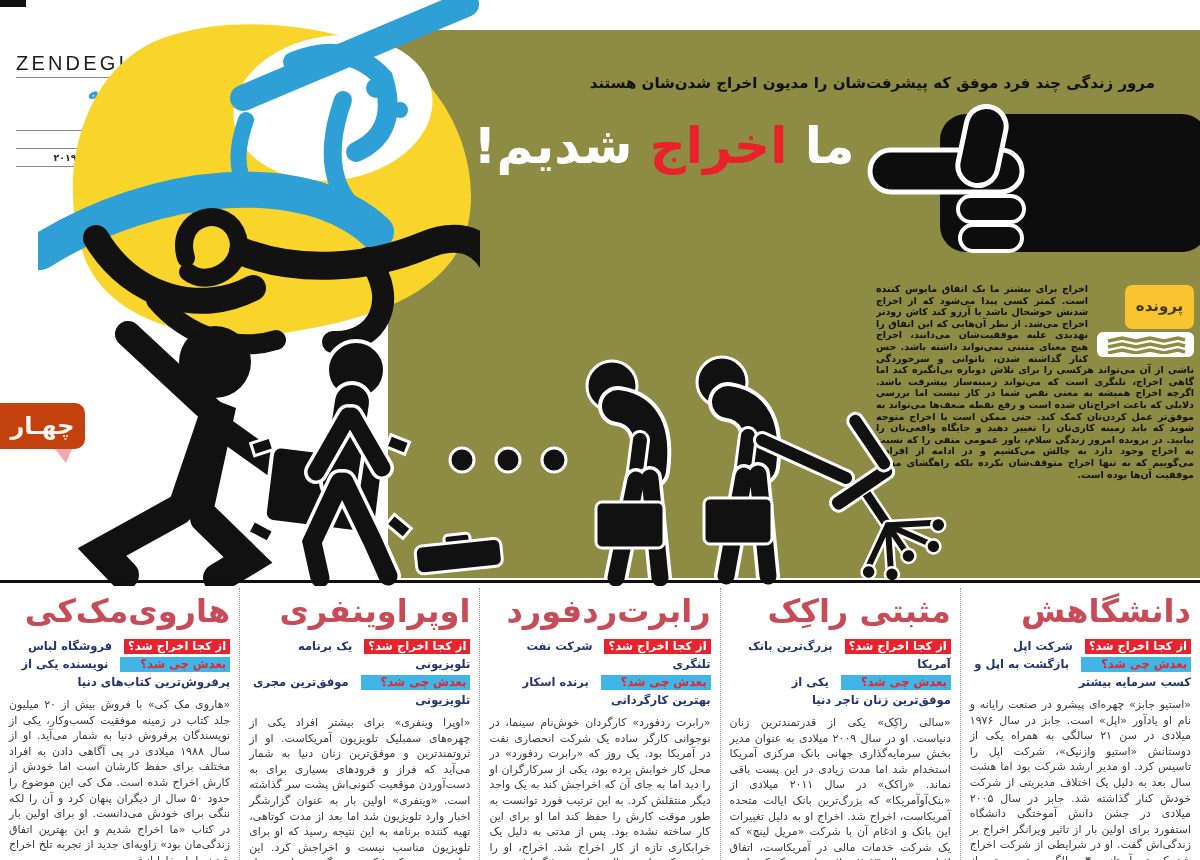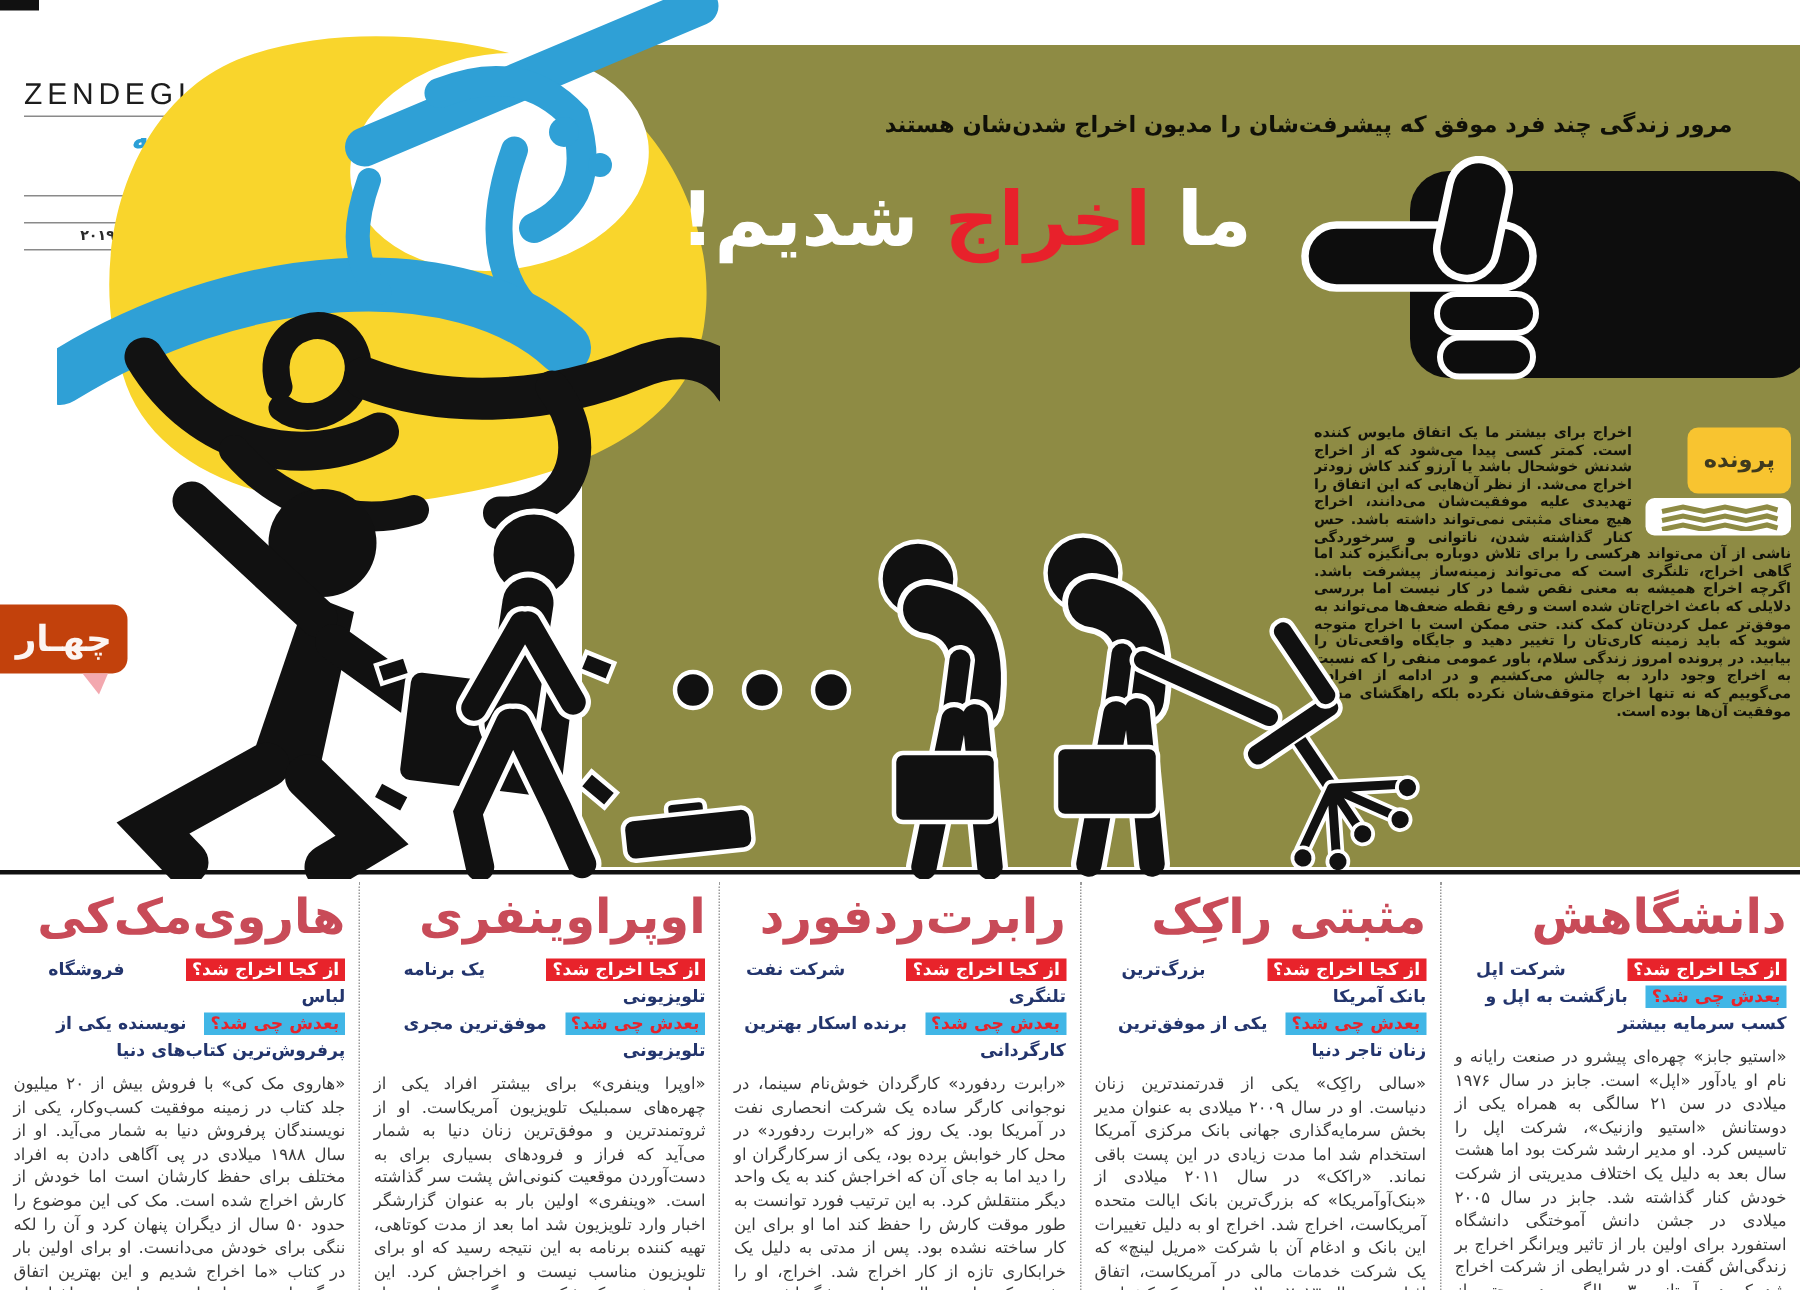--- a/index.html
+++ b/index.html
@@ -20,21 +20,21 @@
   #masthead .dateline{direction:rtl;text-align:right;font-size:9.5px;font-weight:bold;
       color:#2a2a2a;line-height:13px;white-space:nowrap;}
   #masthead .issue{direction:rtl;text-align:right;font-size:9.5px;font-weight:bold;color:#2a2a2a;line-height:13px;}
   #masthead .big-number{direction:rtl;text-align:right;font-size:42px;font-weight:bold;
       color:#161616;line-height:44px;letter-spacing:1px;}
   #print-mark{left:0;top:0;width:26px;height:7px;background:#111;}
 
   
   #kicker{right:45px;top:74px;direction:rtl;text-align:right;font-size:15px;font-weight:bold;
       color:#101008;white-space:nowrap;}
-  #headline{left:428px;top:98px;width:432px;direction:rtl;text-align:center;
+  #headline{left:448px;top:98px;width:432px;direction:rtl;text-align:center;
       font-size:50px;font-weight:bold;line-height:96px;white-space:nowrap;}
   #headline .w{color:#ffffff;}
   #headline .r{color:#e8212b;}
 
   
   #intro{left:876px;top:283px;width:318px;height:294px;direction:rtl;text-align:justify;
       font-size:9.5px;font-weight:bold;line-height:11.6px;color:#12120a;overflow:hidden;}
   #badge{float:right;width:97px;margin:2px 0 6px 9px;}
   #badge .badge-top{background:#f8c430;border-radius:7px;height:44px;display:flex;
       align-items:center;justify-content:center;font-size:15px;font-weight:bold;color:#3f3a1e;margin-left:28px;}
@@ -50,22 +50,22 @@
 
   
   #divider{left:0;top:580px;width:1200px;height:3px;background:#101010;}
   #columns{left:0;top:588px;width:1200px;height:272px;display:flex;flex-direction:row;direction:rtl;}
   .col{flex:1 1 0;padding:4px 9px 0 9px;overflow:hidden;}
   .col + .col{border-left:0;}
   .col:not(:last-child){border-left:1px dotted #9a9a9a;}
   .col .title{direction:rtl;text-align:right;font-size:32px;font-weight:bold;color:#c84b58;
       line-height:34px;padding-top:2px;}
   .qa{margin-top:9px;direction:rtl;text-align:right;font-size:11.5px;font-weight:bold;line-height:18px;}
-  .q-label{color:#ffffff;background:#e8232b;padding:0 4px 1px 4px;margin-left:29px;}
-  .q-label2{color:#e8232b;background:#41b6e6;padding:0 4px 1px 4px;}
+  .q-label{color:#ffffff;background:#e8232b;padding:0 4px 1px 4px;}
+  .q-label2{color:#e8232b;background:#41b6e6;padding:0 4px 1px 20px;}
   .q-answer{color:#23356d;padding-right:12px;}
   .col .body{margin:6px 0 0 0;direction:rtl;text-align:justify;font-size:11px;
       line-height:15.6px;color:#3a3a3a;}
 </style>
 </head>
 <body>
 
 <div class="abs" id="olive-box"></div>
 
 <div class="abs" id="print-mark"></div>

